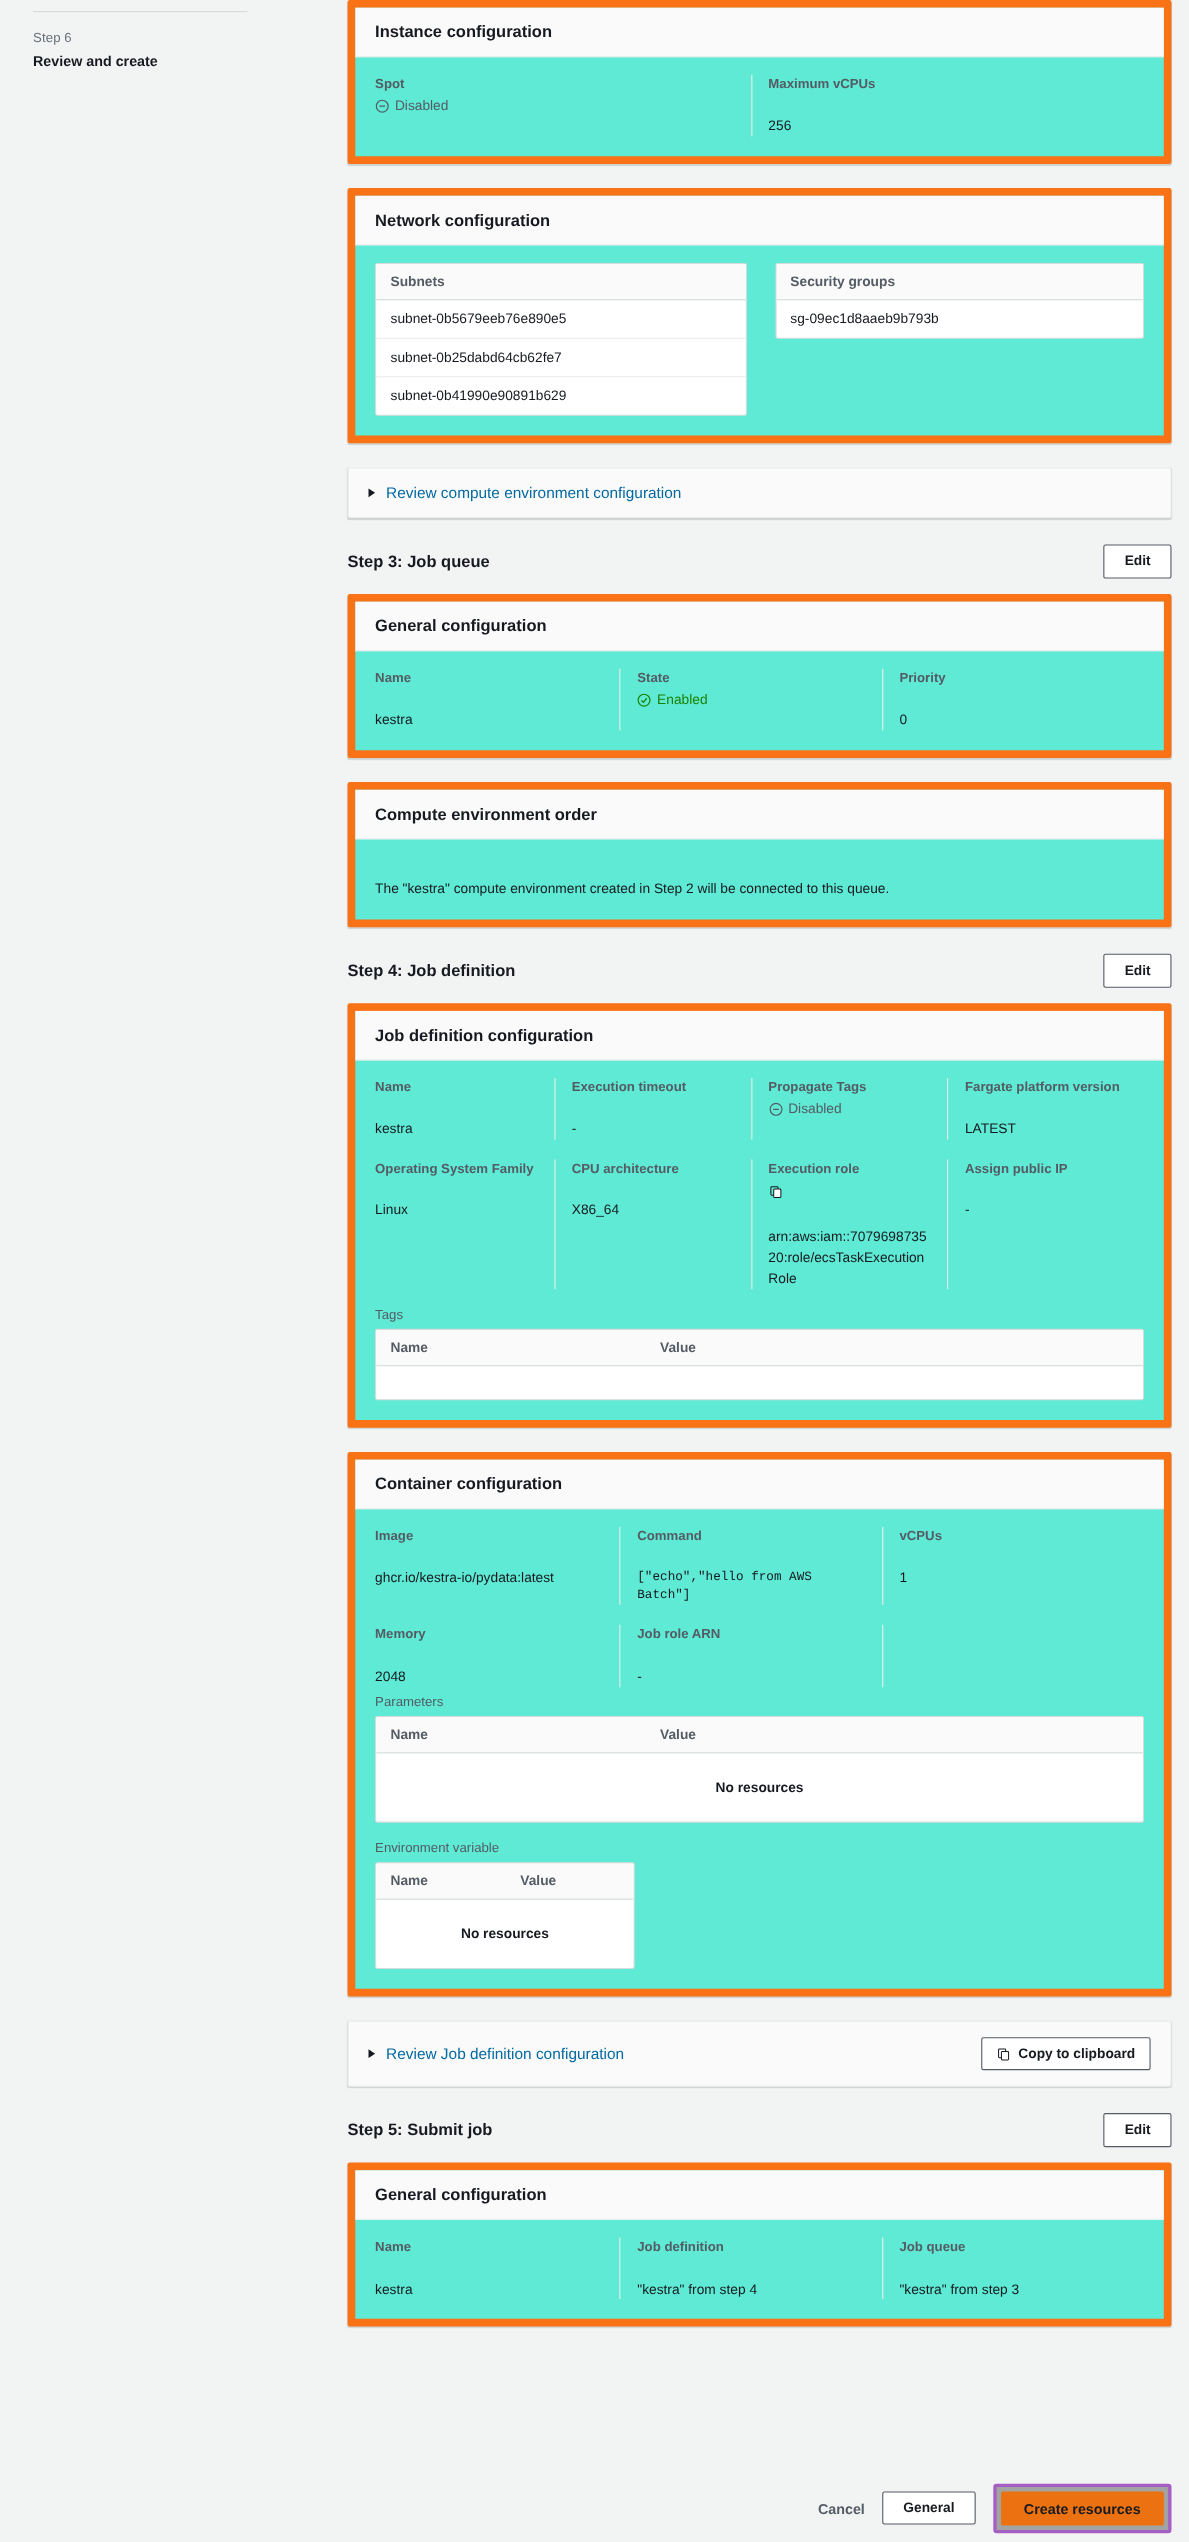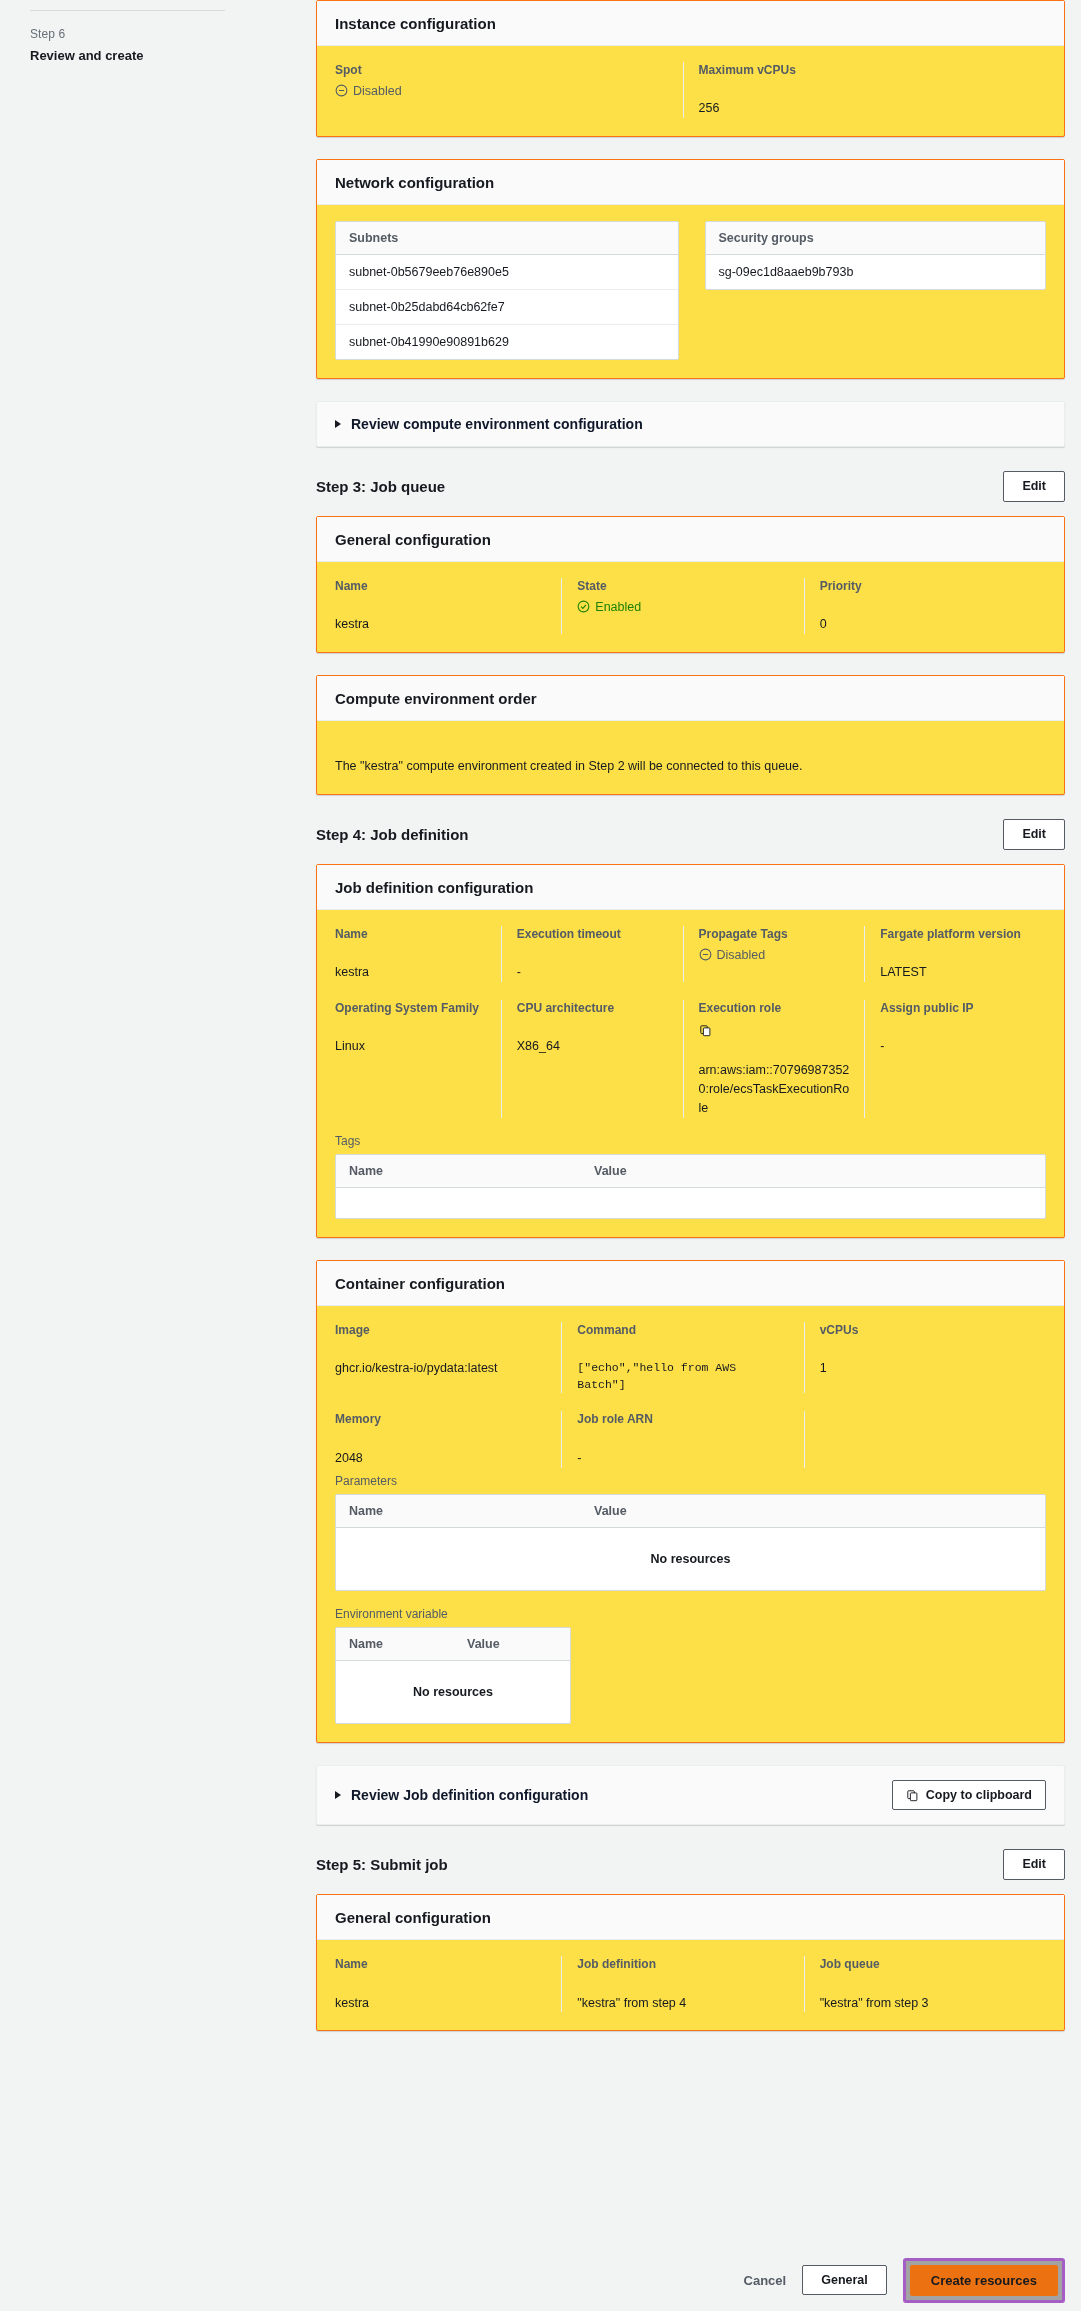--- a/index.html
+++ b/index.html
@@ -16,22 +16,22 @@
   
   .rail { width: 300px; flex: 0 0 300px; padding: 0 30px; }
   .rail-divider { height: 1px; background: #d5dbdb; margin: 10px 0 0 0; width: 195px; }
   .rail-step { font-size: 12px; color: #687078; margin-top: 16px; letter-spacing: .1px; }
   .rail-title { font-size: 13px; font-weight: bold; color: #16191f; margin-top: 7px; }
 
   
   .main { width: 781px; flex: 0 0 781px; padding-right: 0; }
 
   .card {
-    background: #fde047;
-    border: 1px solid #f97316;
+    background: #5eead4;
+    border: 7px solid #f97316;
     border-radius: 2px;
     box-shadow: 0 1px 1px 0 rgba(0,28,36,.15);
     margin: 0 16px 22px 16px;
   }
   .card-head {
     background: #fafafa;
     border-bottom: 1px solid #eaeded;
     padding: 14px 18px 13px 18px;
   }
   .card-head h2 { font-size: 15px; font-weight: bold; color: #16191f; }
@@ -87,21 +87,21 @@
     border-radius: 2px;
     box-shadow: 0 1px 1px 0 rgba(0,28,36,.15);
     margin: 0 16px 22px 16px;
     padding: 14px 18px;
     display: flex;
     align-items: center;
     justify-content: space-between;
   }
   .expander-left { display: flex; align-items: center; gap: 10px; }
   .caret { width: 0; height: 0; border-left: 6px solid #16191f; border-top: 4.5px solid transparent; border-bottom: 4.5px solid transparent; }
-  .expander-title { font-size: 14px; font-weight: bold; color: #0f172a; }
+  .expander-title { font-size: 14px; font-weight: normal; color: #0369a1; }
 
   
   .step-head {
     display: flex; align-items: center; justify-content: space-between;
     margin: 0 16px 14px 16px;
     padding-top: 2px;
   }
   .step-head h1 { font-size: 15px; font-weight: bold; color: #16191f; }
 
   .btn {

